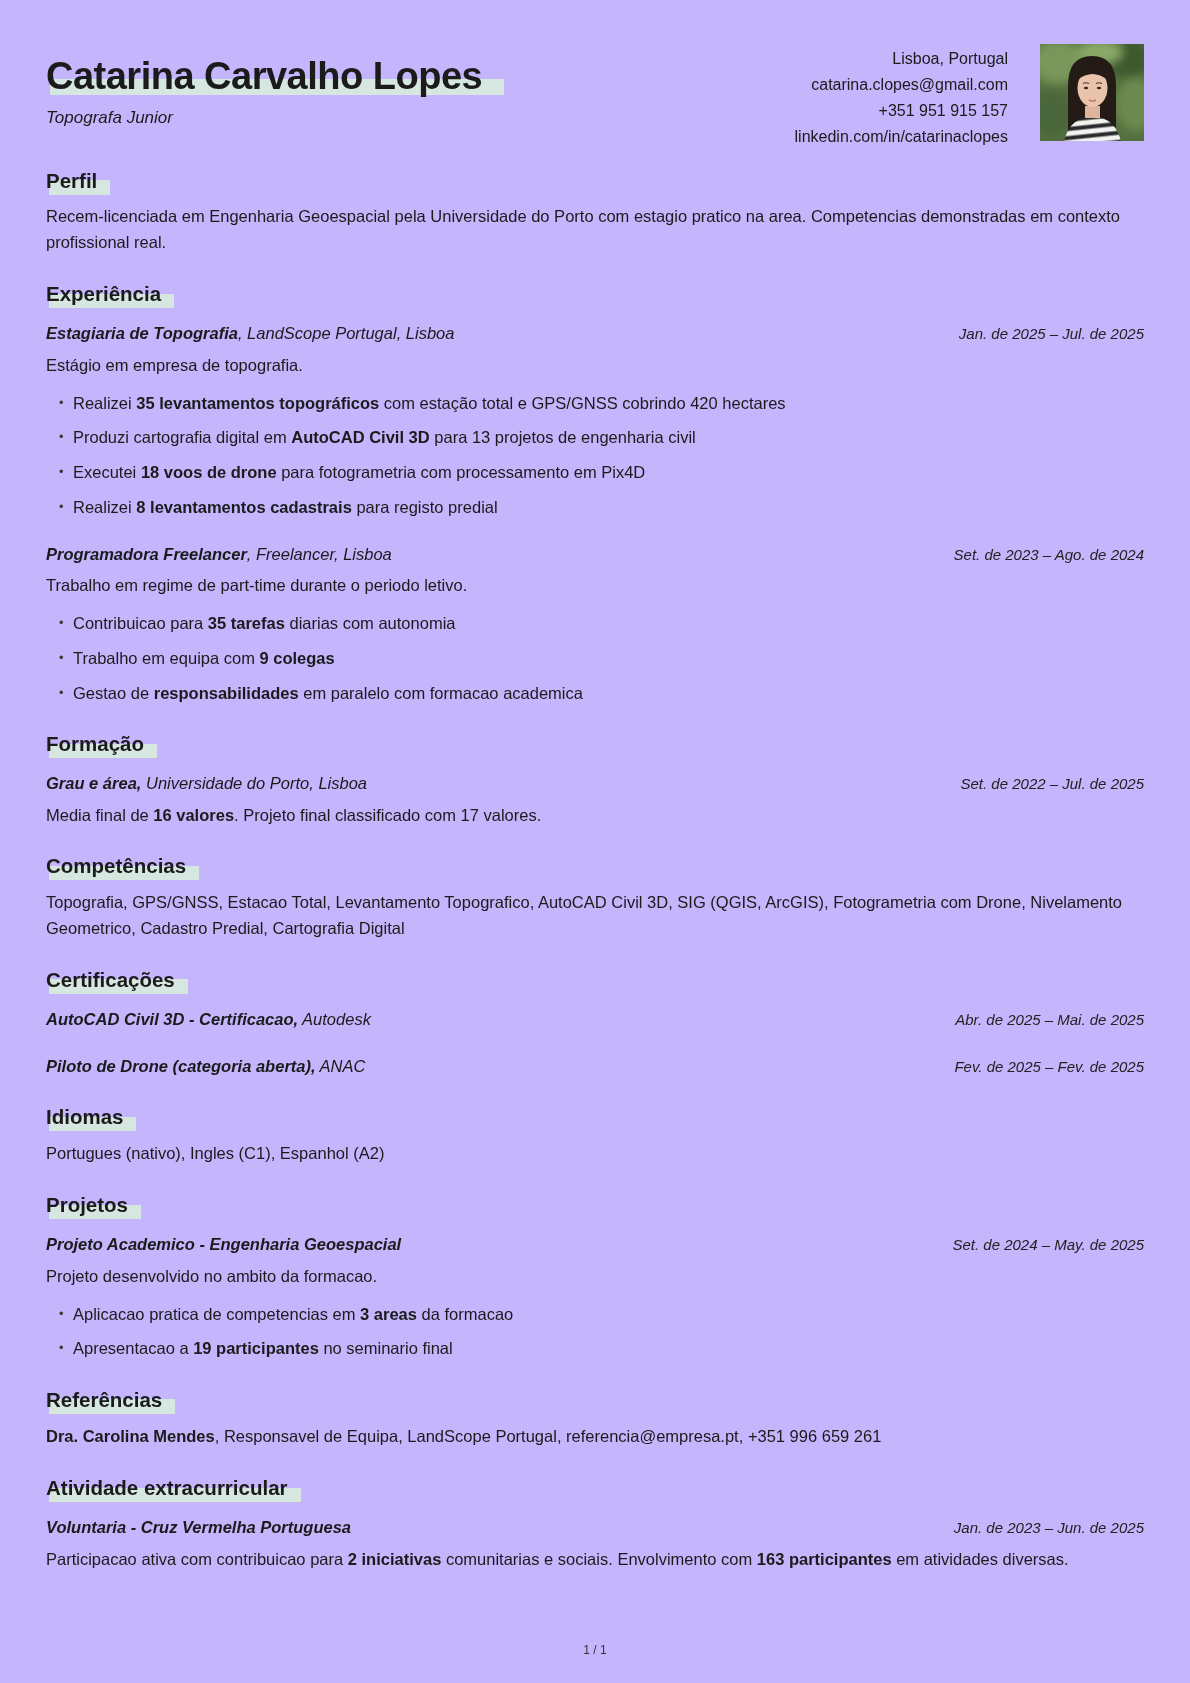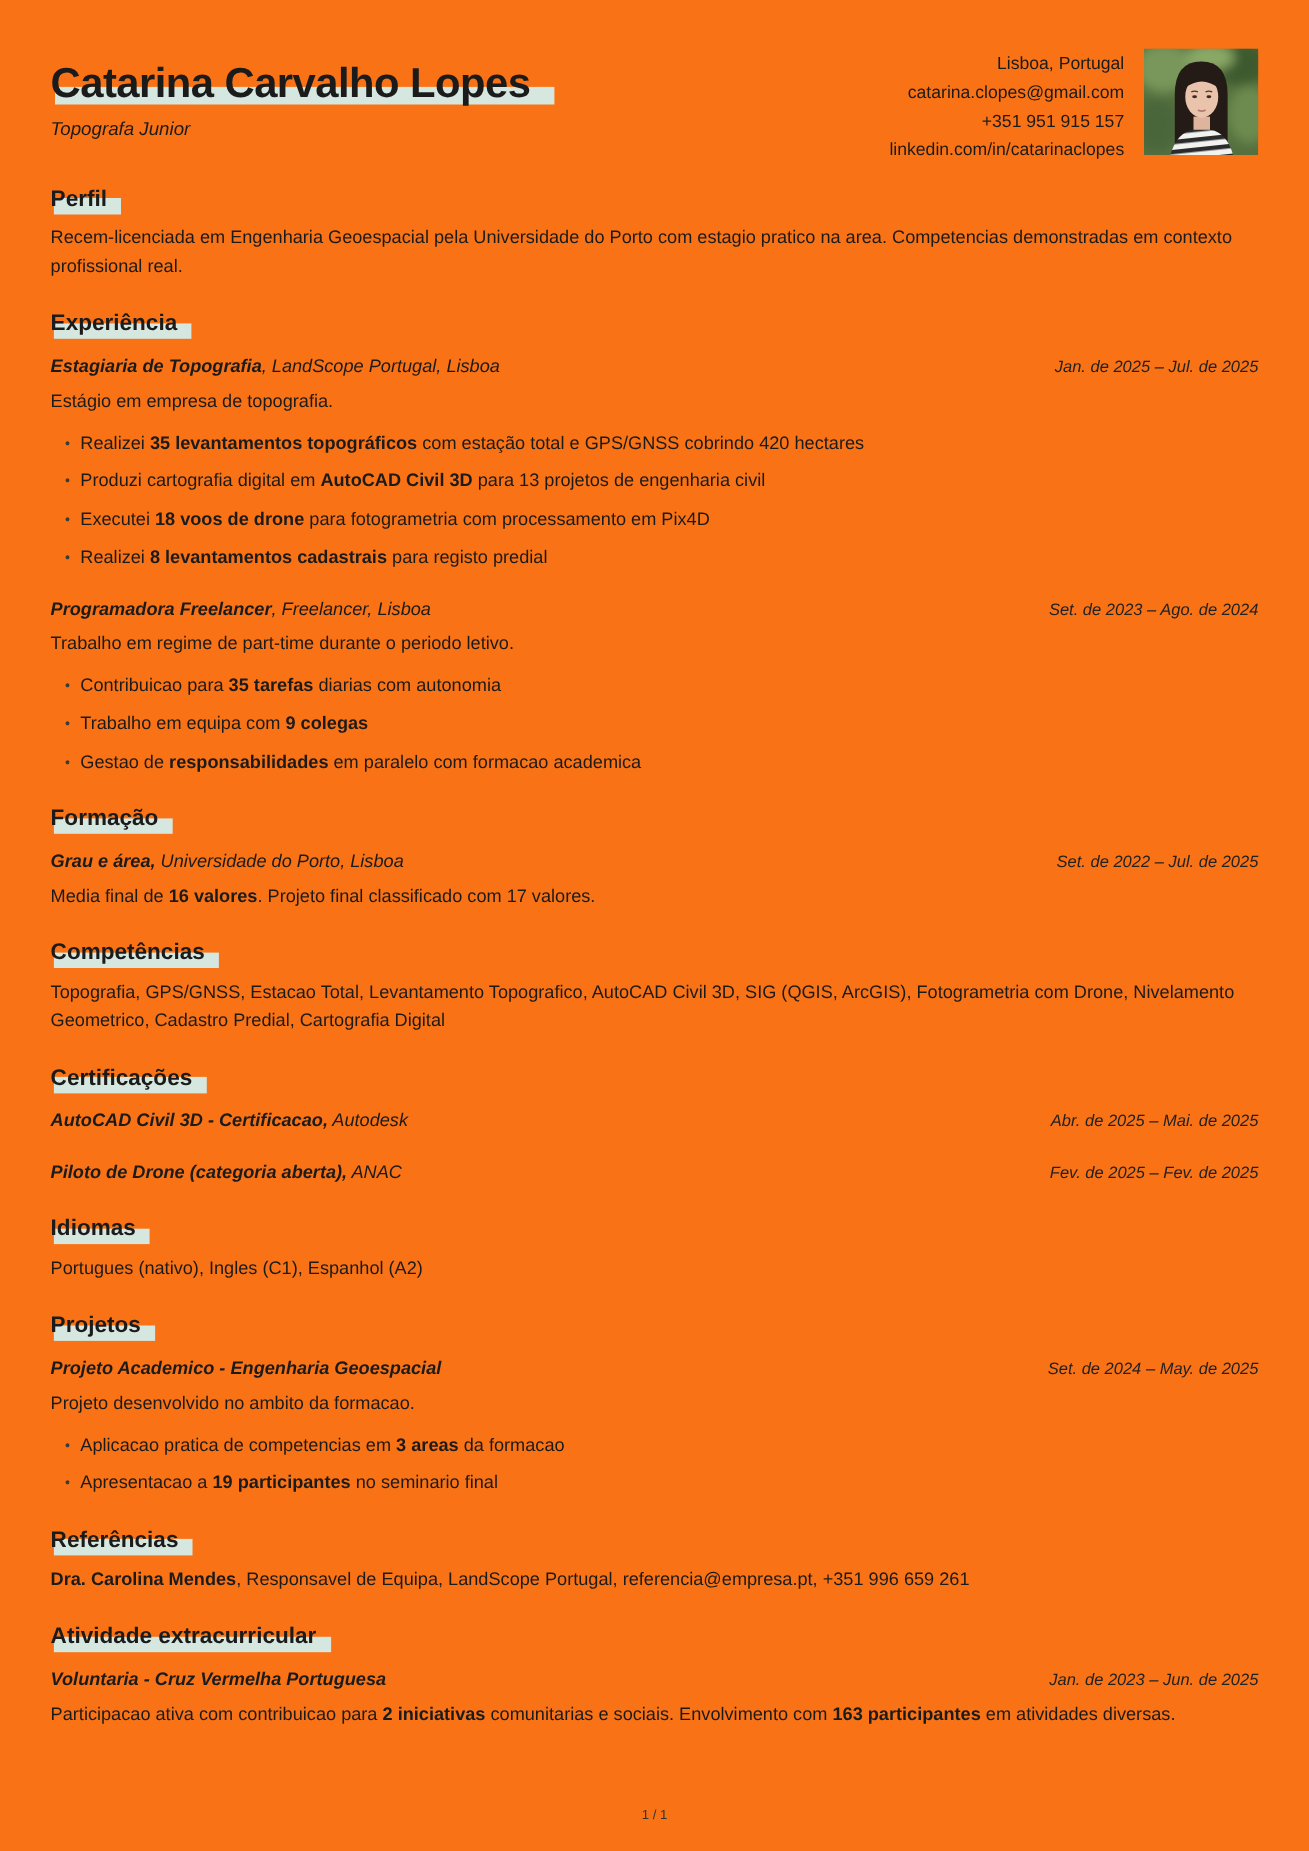--- a/index.html
+++ b/index.html
@@ -12,21 +12,21 @@
   body{
     font-family:"Liberation Sans", sans-serif;
     color:var(--text);
     -webkit-font-smoothing:antialiased;
   }
   .page{
     position:relative;
     width:1190px;
     min-height:1683px;
     margin:0 auto;
-    background:#f97316;
+    background:#c4b5fd;
     padding:44px 46px 70px 46px;
   }
   
   .resume-header{
     display:flex;
     justify-content:space-between;
     align-items:flex-start;
   }
   .identity{padding-top:12px;}
   .name{
@@ -49,21 +49,21 @@
   }
   .job-title{
     margin-top:10px;
     font-style:italic;
     font-size:17px;
     color:var(--text);
   }
   .header-right{
     display:flex;
     align-items:flex-start;
-    gap:18px;
+    gap:32px;
   }
   .contact-block{
     text-align:right;
     font-size:16px;
     line-height:1.62;
     padding-top:2px;
     color:var(--text);
   }
   .photo-frame{
     width:104px;

